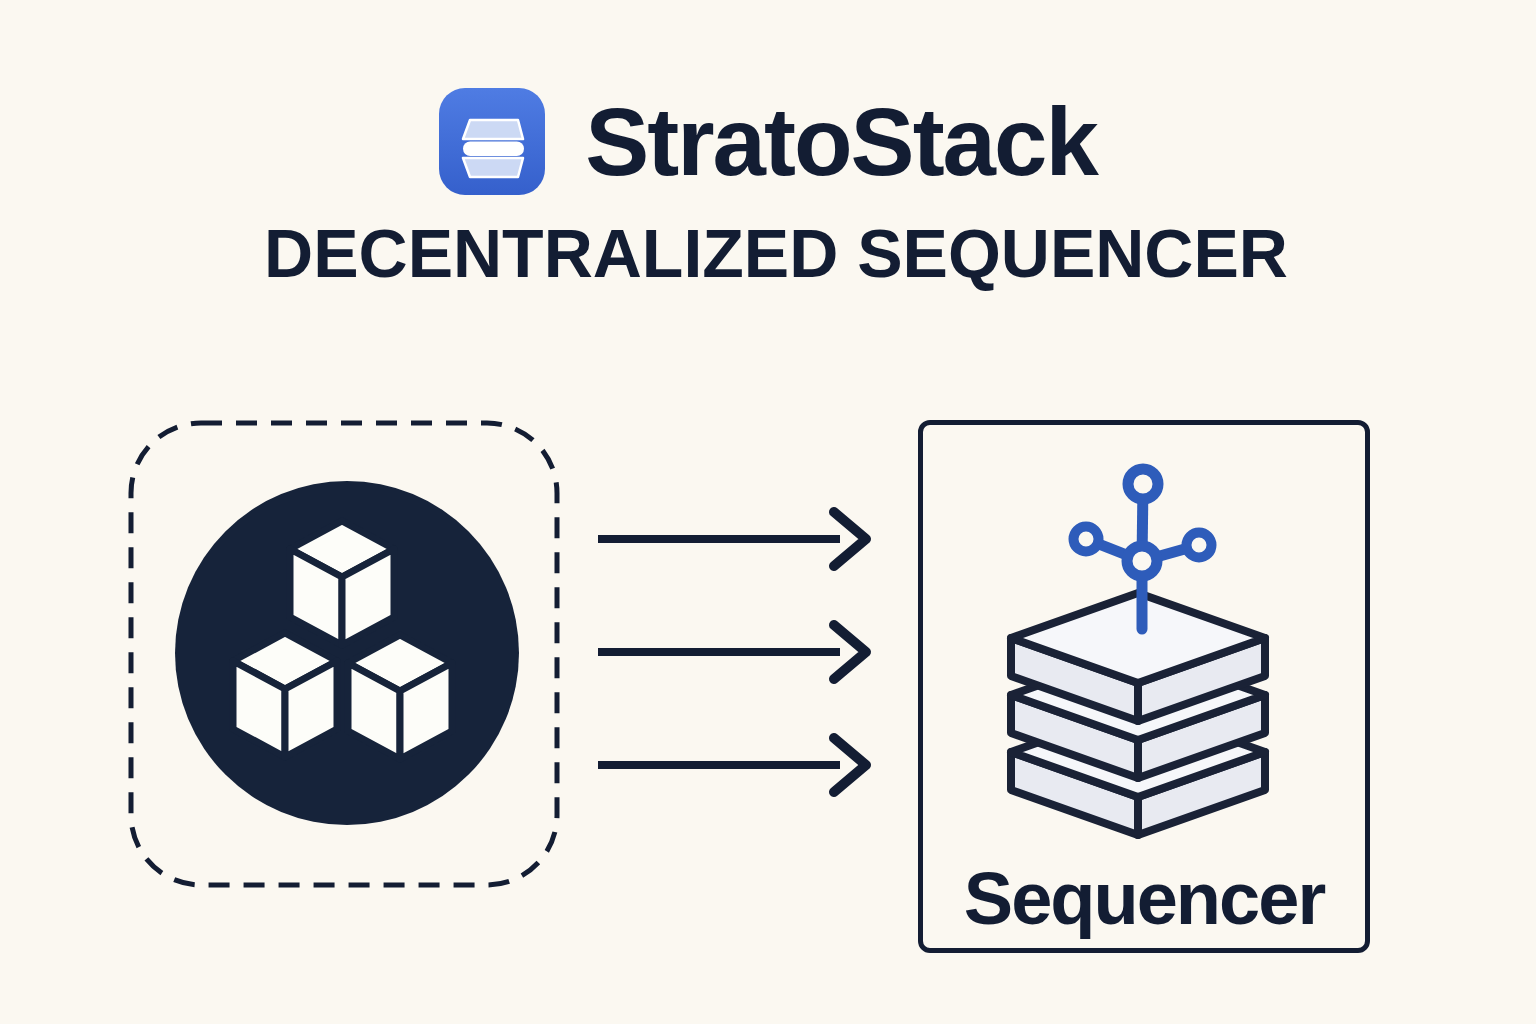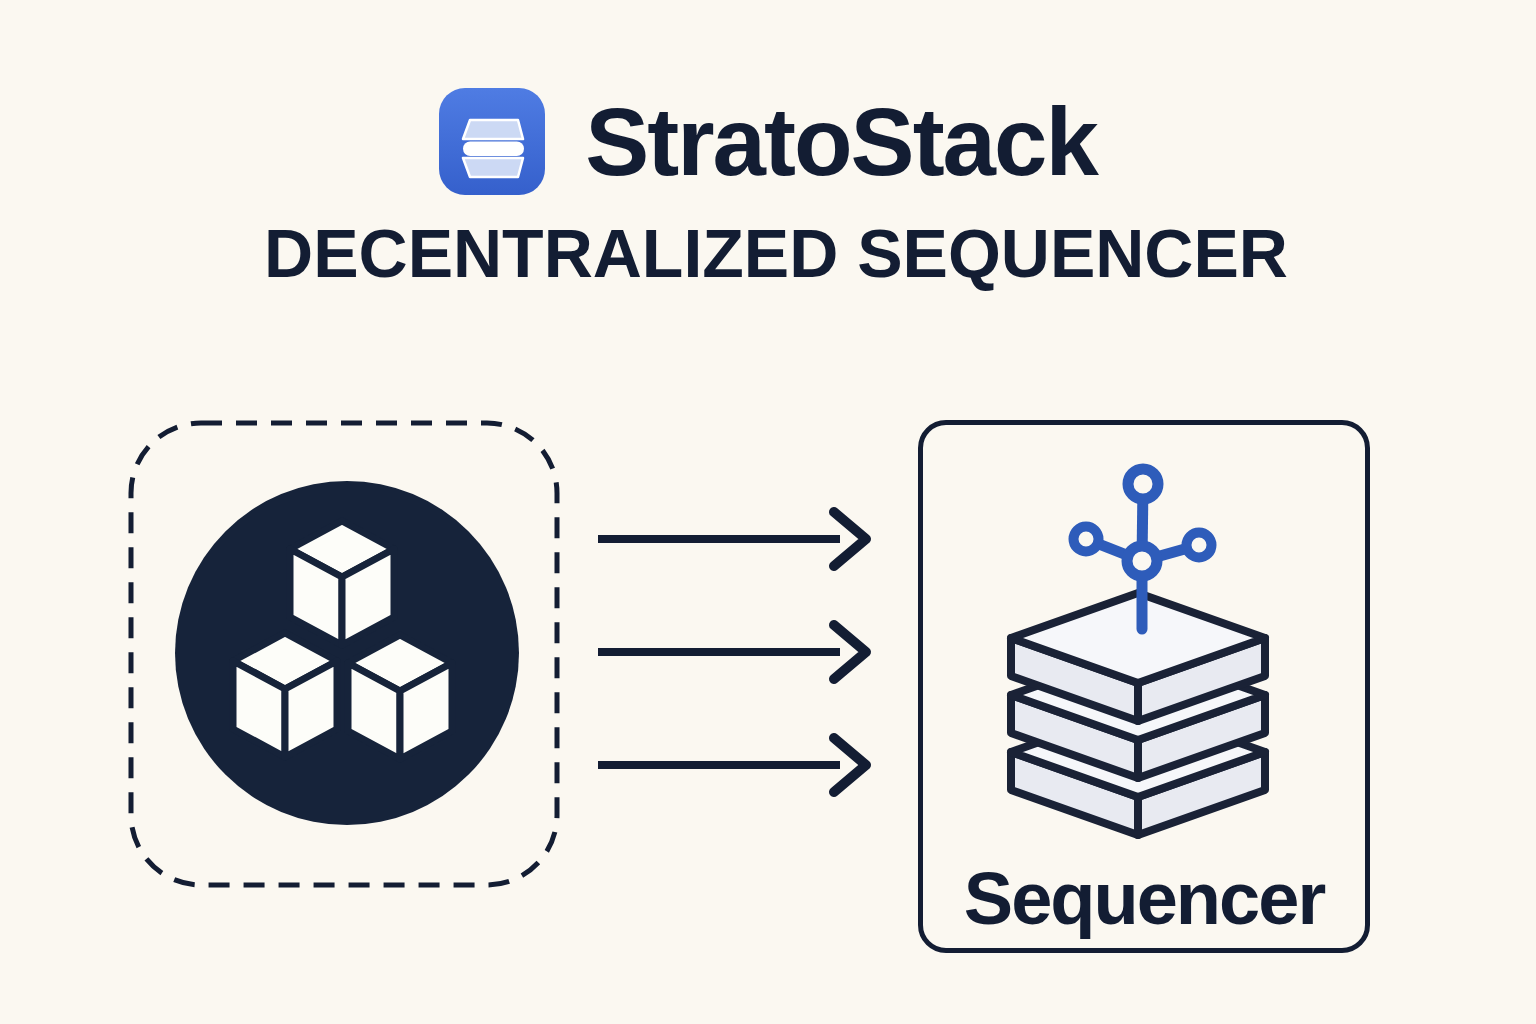--- a/index.html
+++ b/index.html
@@ -68,21 +68,21 @@
   .source-box-svg  { position: absolute; left: 128px; top: 420px; }
   .arrows-svg      { position: absolute; left: 594px; top: 483px; }
 
   .target-box {
     position: absolute;
     left: 918px;
     top: 420px;
     width: 452px;
     height: 533px;
     border: 5px solid var(--navy);
-    border-radius: 28px;
+    border-radius: 12px;
     background: var(--background);
   }
   .target-icon-svg { position: absolute; left: 57px; top: 37px; }
   .target-label {
     position: absolute;
     bottom: 12px;
     left: 0;
     width: 100%;
     text-align: center;
     font-size: 74px;

